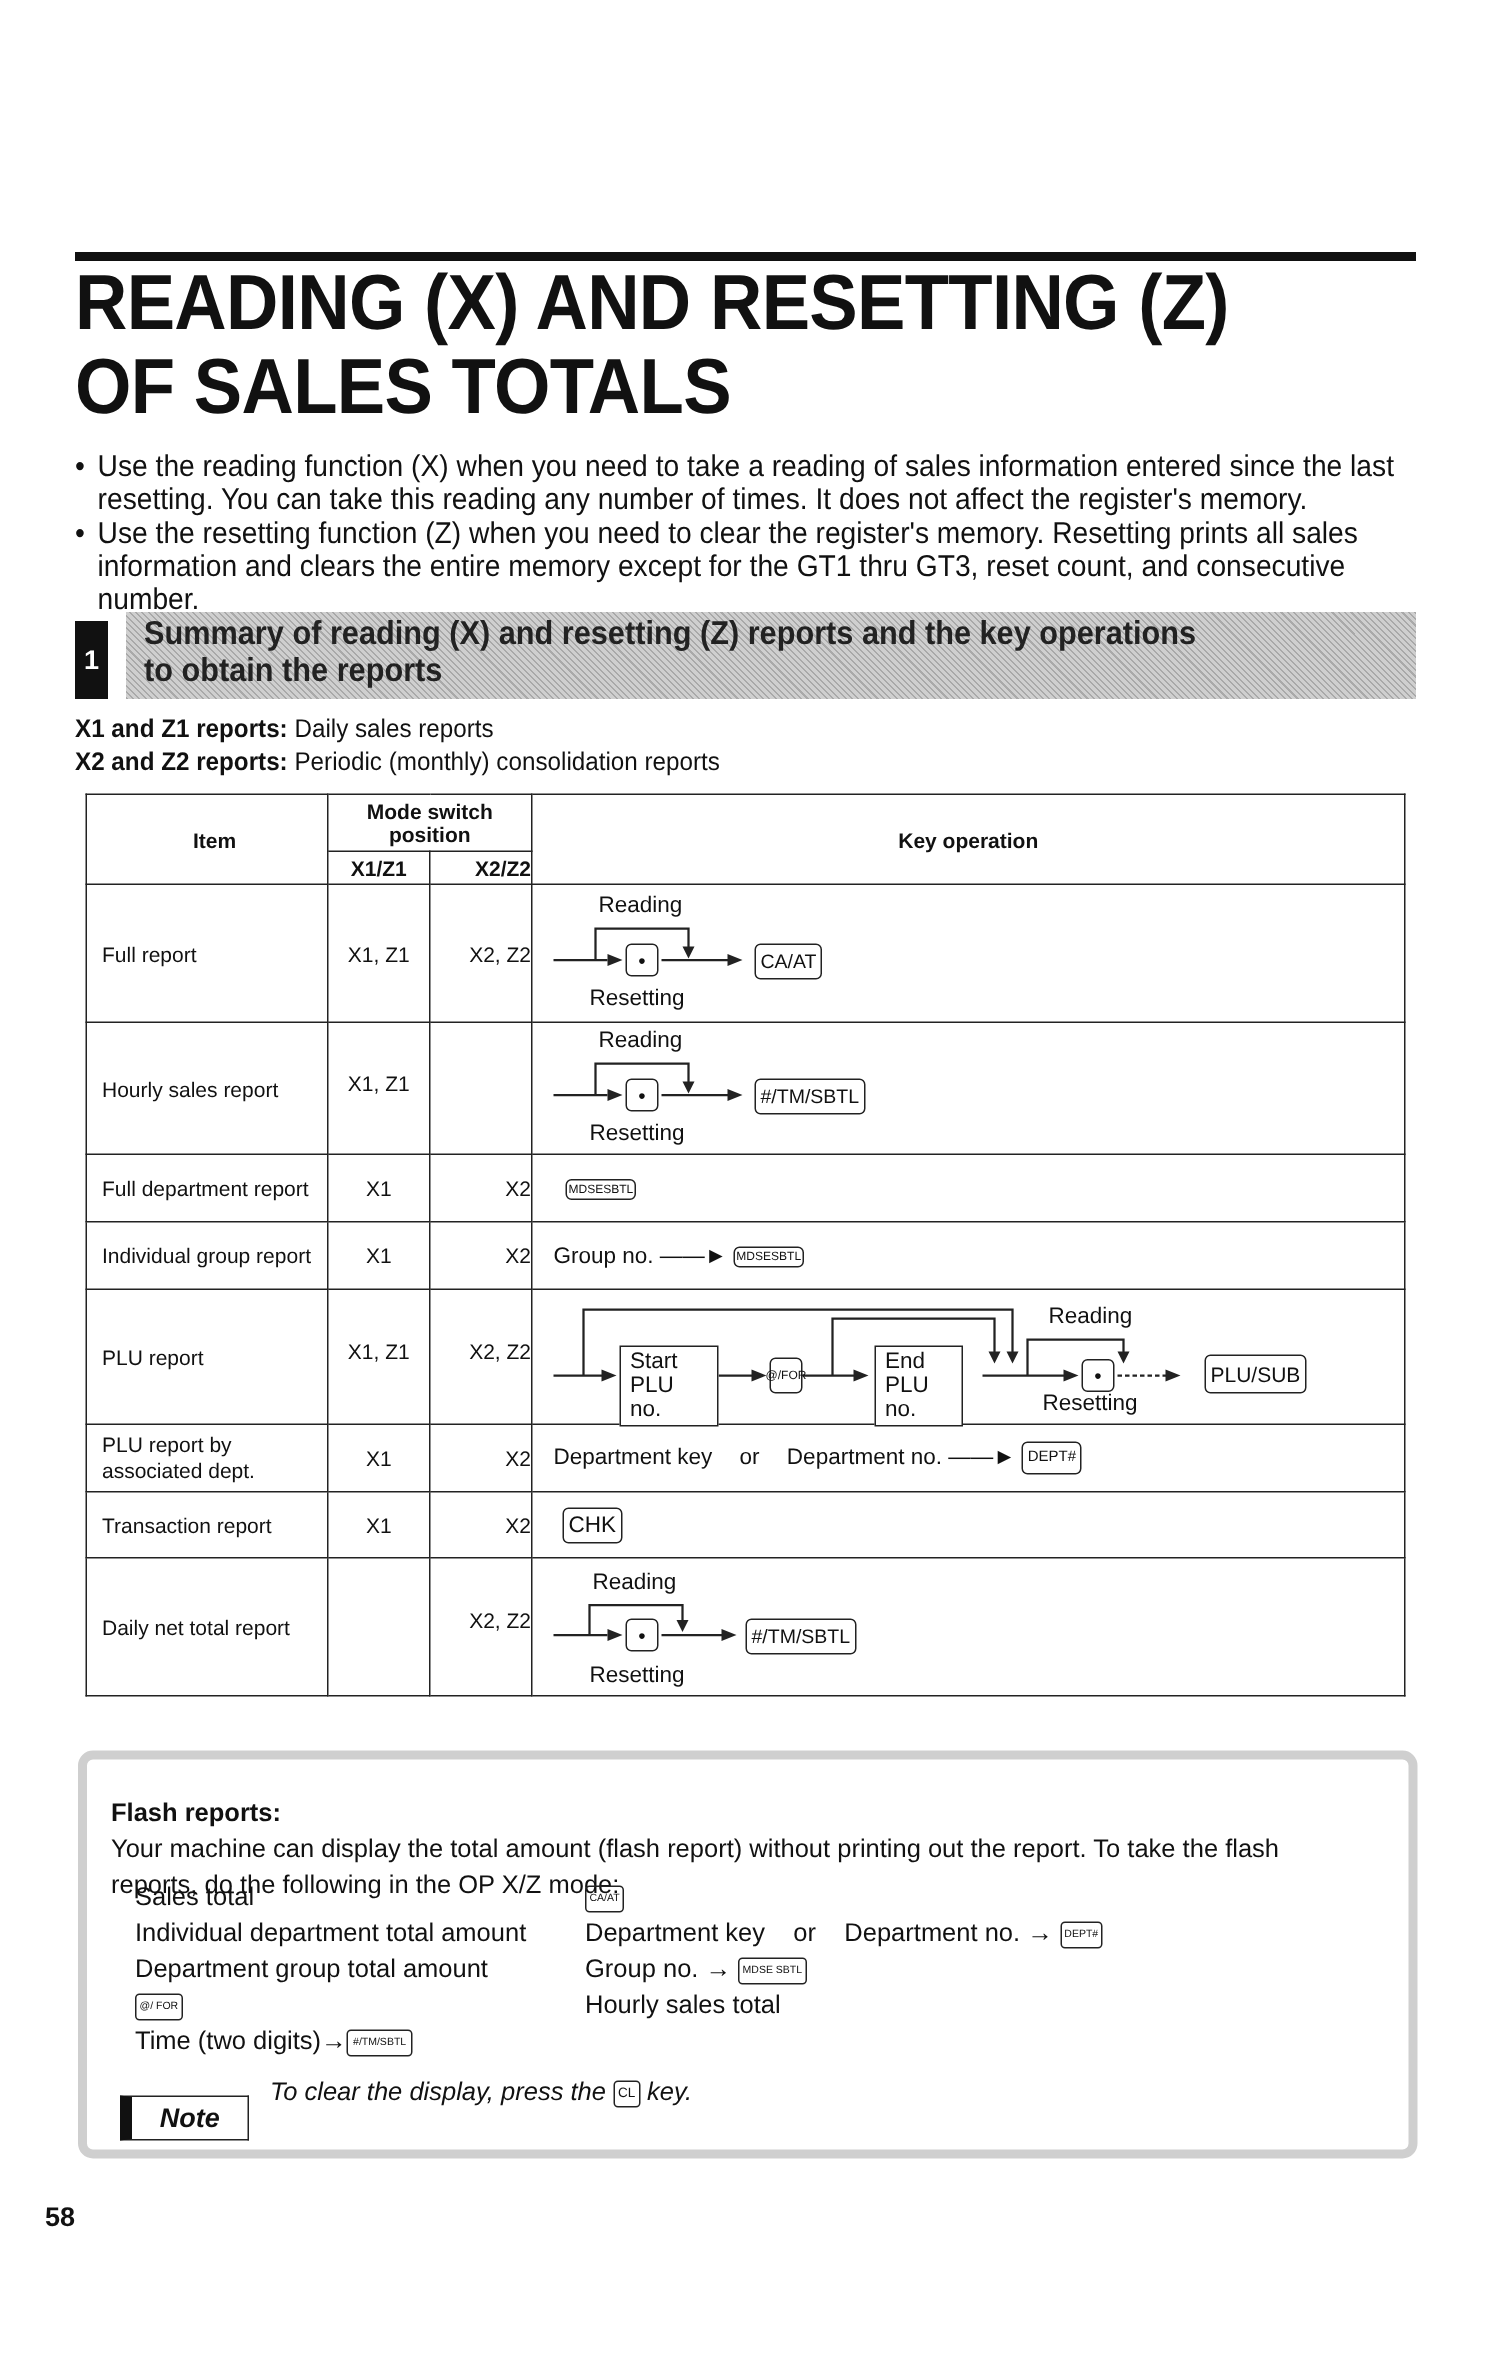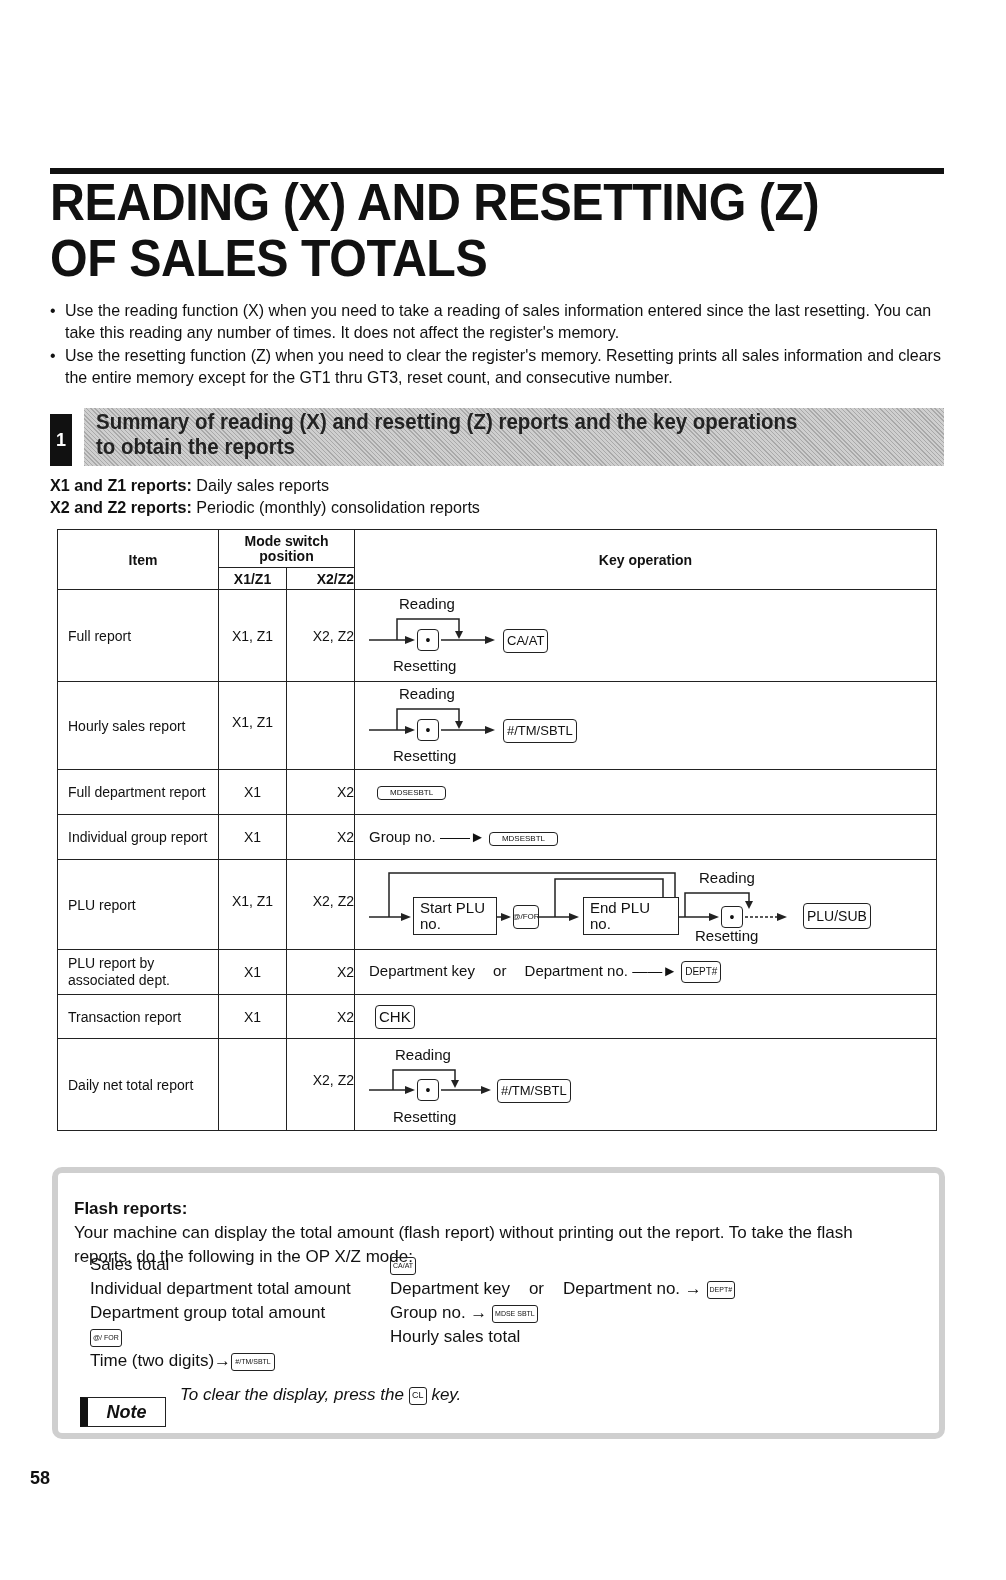--- a/index.html
+++ b/index.html
@@ -1,36 +1,36 @@
 <!DOCTYPE html>
 <html><head>
 <meta charset="utf-8">
 <style>
   * { box-sizing: border-box; margin: 0; padding: 0; }
   body { width: 1006px; height: 1580px; background: #fff; font-family: "Liberation Sans", sans-serif; color: #111; position: relative; overflow: hidden; }
   .abs { position: absolute; }
   .topbar { left: 50px; top: 168px; width: 894px; height: 6px; background: #111; }
   .title { left: 50px; top: 174px; font-family: "Liberation Sans", sans-serif; font-weight: 700; font-size: 52px; line-height: 56px; letter-spacing: -0.5px; transform: scaleX(0.93); transform-origin: left; white-space: nowrap; }
-  .bullets { left: 50px; top: 300px; width: 900px; font-size: 17px; line-height: 22px; }
+  .bullets { left: 50px; top: 300px; width: 900px; font-size: 20px; line-height: 22px; }
   .bullets li { list-style: none; position: relative; padding-left: 16px; margin-bottom: 1px; transform: scaleX(0.94); transform-origin: left; width: 960px; }
   .bullets li::before { content: "•"; position: absolute; left: 0; top: 0; }
   .sec-num { left: 50px; top: 414px; width: 22px; height: 52px; background: #111; color: #fff; font-weight: 700; font-size: 18px; display: flex; align-items: center; justify-content: center; }
   .sec-bar { left: 84px; top: 408px; width: 860px; height: 58px; background: repeating-linear-gradient(45deg, #a9a9a9 0 1px, #cfcfcf 1px 3px); }
   .sec-title { left: 96px; top: 409px; font-size: 22px; font-weight: 700; line-height: 25px; color: #222; transform: scaleX(0.93); transform-origin: left; white-space: nowrap; }
   .legend-line { left: 50px; font-size: 17px; line-height: 22px; transform: scaleX(0.95); transform-origin: left; white-space: nowrap; }
   .legend-line b { font-weight: 700; }
   table.main { position: absolute; left: 57px; top: 529px; width: 880px; border-collapse: collapse; font-size: 14px; }
   table.main td, table.main th { border: 1.5px solid #222; }
   table.main th { font-weight: 700; font-size: 14px; }
   .c-item { width: 161px; padding-left: 10px; text-align: left; }
   .c-x1 { width: 68px; text-align: center; }
   .c-x2 { width: 68px; text-align: right; }
   .c-op { padding-left: 14px; position: relative; }
   .key { display: inline-flex; align-items: center; justify-content: center; border: 1.5px solid #222; border-radius: 4px; font-size: 13px; padding: 1px 3px; line-height: 14px; background: #fff; vertical-align: middle; }
-  .key.small { font-size: 8px; line-height: 8px; padding: 2px 12px; text-align: center; }
+  .key.small { font-size: 8px; line-height: 8px; padding: 2px 1px; text-align: center; }
   .dotkey { width: 22px; height: 22px; border: 1.5px solid #222; border-radius: 4px; display: inline-flex; align-items: center; justify-content: center; font-size: 14px; }
   .flow { position: relative; height: 86px; }
   .flow .lbl { position: absolute; font-size: 15px; }
   .box-sq { border: 1.5px solid #222; padding: 2px 6px; font-size: 15px; line-height: 16px; background: #fff; display: inline-block; }
   .flash { left: 52px; top: 1167px; width: 893px; height: 272px; border: 6px solid #cfcfcf; border-radius: 10px; background: #fff; }
   .flash-inner { position: absolute; left: 16px; top: 24px; font-size: 17px; line-height: 24px; }
   .flash-grid { position: absolute; left: 32px; top: 80px; display: grid; grid-template-columns: 300px 420px; font-size: 17px; line-height: 24px; }
   .mini { display: inline-flex; align-items: center; justify-content: center; border: 1.2px solid #222; border-radius: 3px; font-size: 7px; line-height: 7px; padding: 2px 2px; vertical-align: middle; min-width: 18px; height: 18px; text-align: center; }
   .note-tag { position: absolute; left: 22px; top: 224px; width: 86px; height: 30px; border: 1.5px solid #222; border-left: 8px solid #111; font-style: italic; font-weight: 700; font-size: 18px; display: flex; align-items: center; justify-content: center; }
   .note-text { position: absolute; left: 122px; top: 212px; font-style: italic; font-size: 17px; }
@@ -162,27 +162,27 @@
               <polygon points="200,52 210,56 200,60" fill="#222"></polygon>
           <path d="M186 56 V18 H294 V44" stroke="#222" stroke-width="1.5" fill="none"></path>
               <polygon points="290,40 294,48 298,40" fill="#222"></polygon>
           <path d="M286 56 H342" stroke="#222" stroke-width="1.5"></path>
               <polygon points="340,52 350,56 340,60" fill="#222"></polygon>
           <path d="M316 56 V32 H380 V44" stroke="#222" stroke-width="1.5" fill="none"></path>
               <polygon points="376,40 380,48 384,40" fill="#222"></polygon>
           <path d="M376 56 H410" stroke="#222" stroke-width="1.5" stroke-dasharray="3 2"></path>
               <polygon points="408,52 418,56 408,60" fill="#222"></polygon>
         </svg>
-        <span class="abs box-sq" style="left:44px;top:36px;width:84px">Start PLU no.</span>
+        <span class="abs box-sq" style="left:44px;top:36px;width:66px">Start PLU no.</span>
         <span class="abs key small" style="left:144px;top:44px;height:24px;width:22px;font-size:8px">
               <span>@/</span>
               <br>
               <span>FOR</span>
             </span>
-        <span class="abs box-sq" style="left:214px;top:36px;width:96px">End PLU no.</span>
+        <span class="abs box-sq" style="left:214px;top:36px;width:59px">End PLU no.</span>
         <span class="lbl" style="left:330px;top:8px">Reading</span>
         <span class="abs dotkey" style="left:352px;top:45px">•</span>
         <span class="lbl" style="left:326px;top:66px">Resetting</span>
         <span class="abs key" style="left:434px;top:42px;height:26px;font-size:14px">PLU/SUB</span>
       </div>
     </td>
   </tr>
 
   <tr style="height:45px">
     <td class="c-item" style="line-height:17px">PLU report by associated dept.</td>

